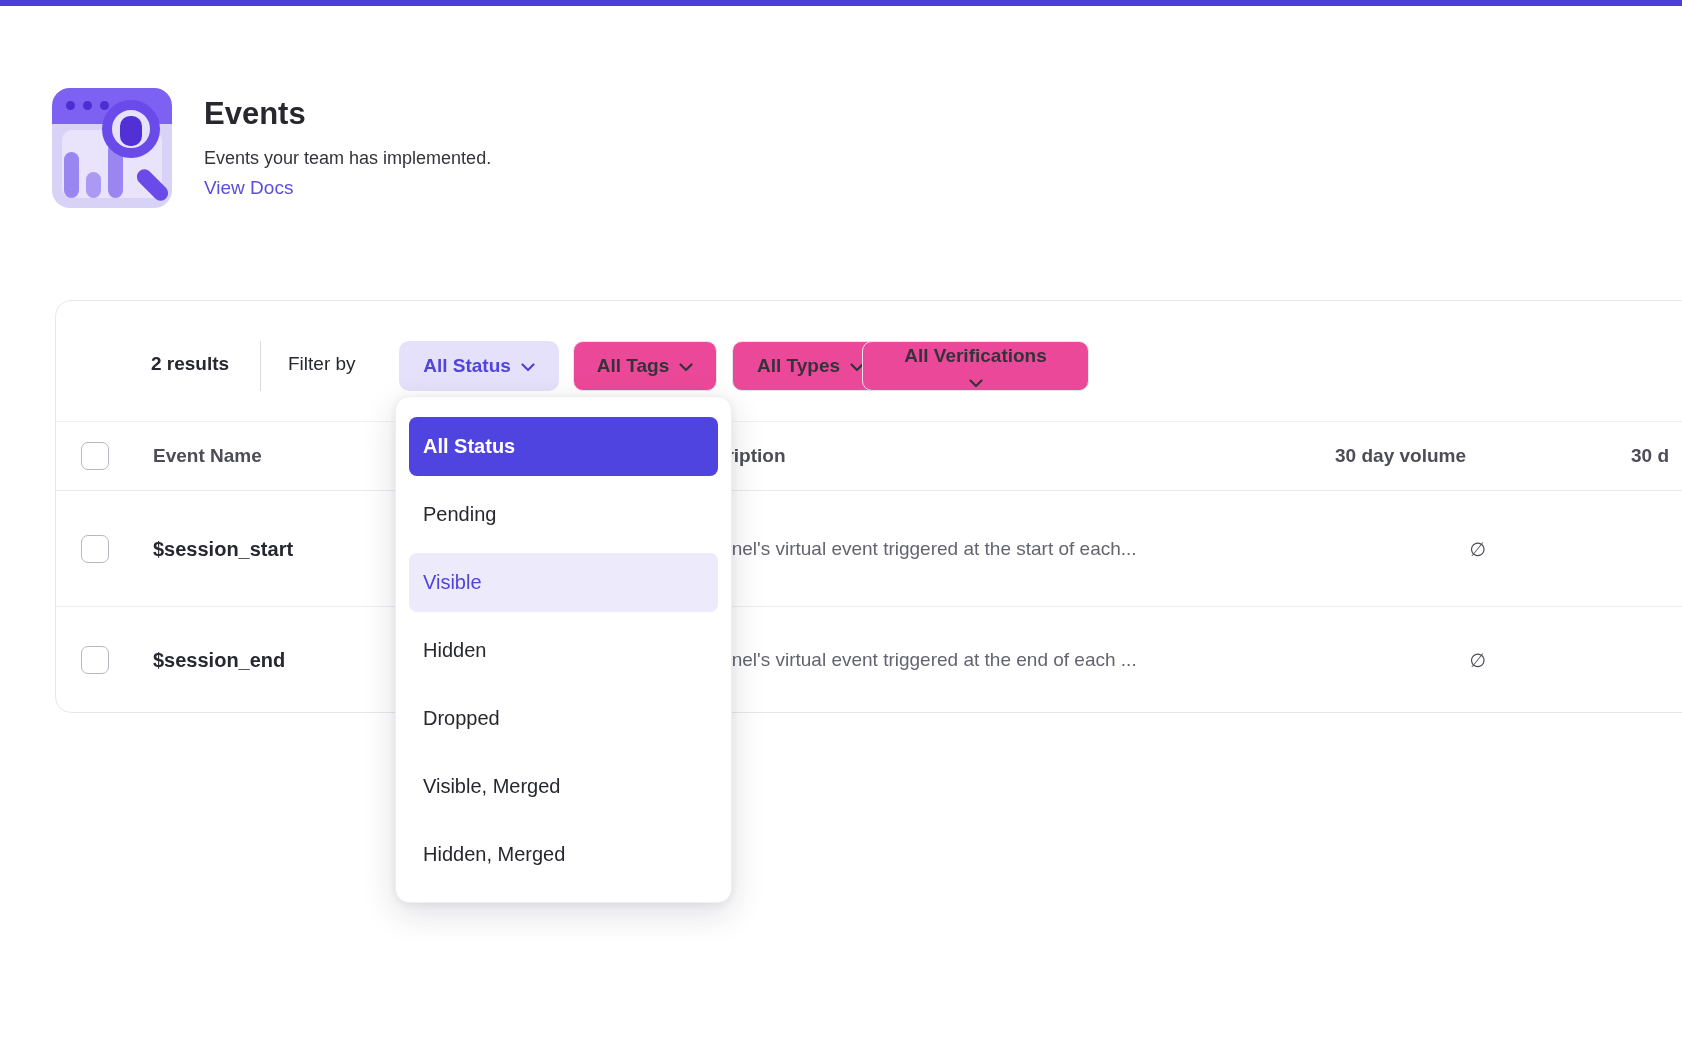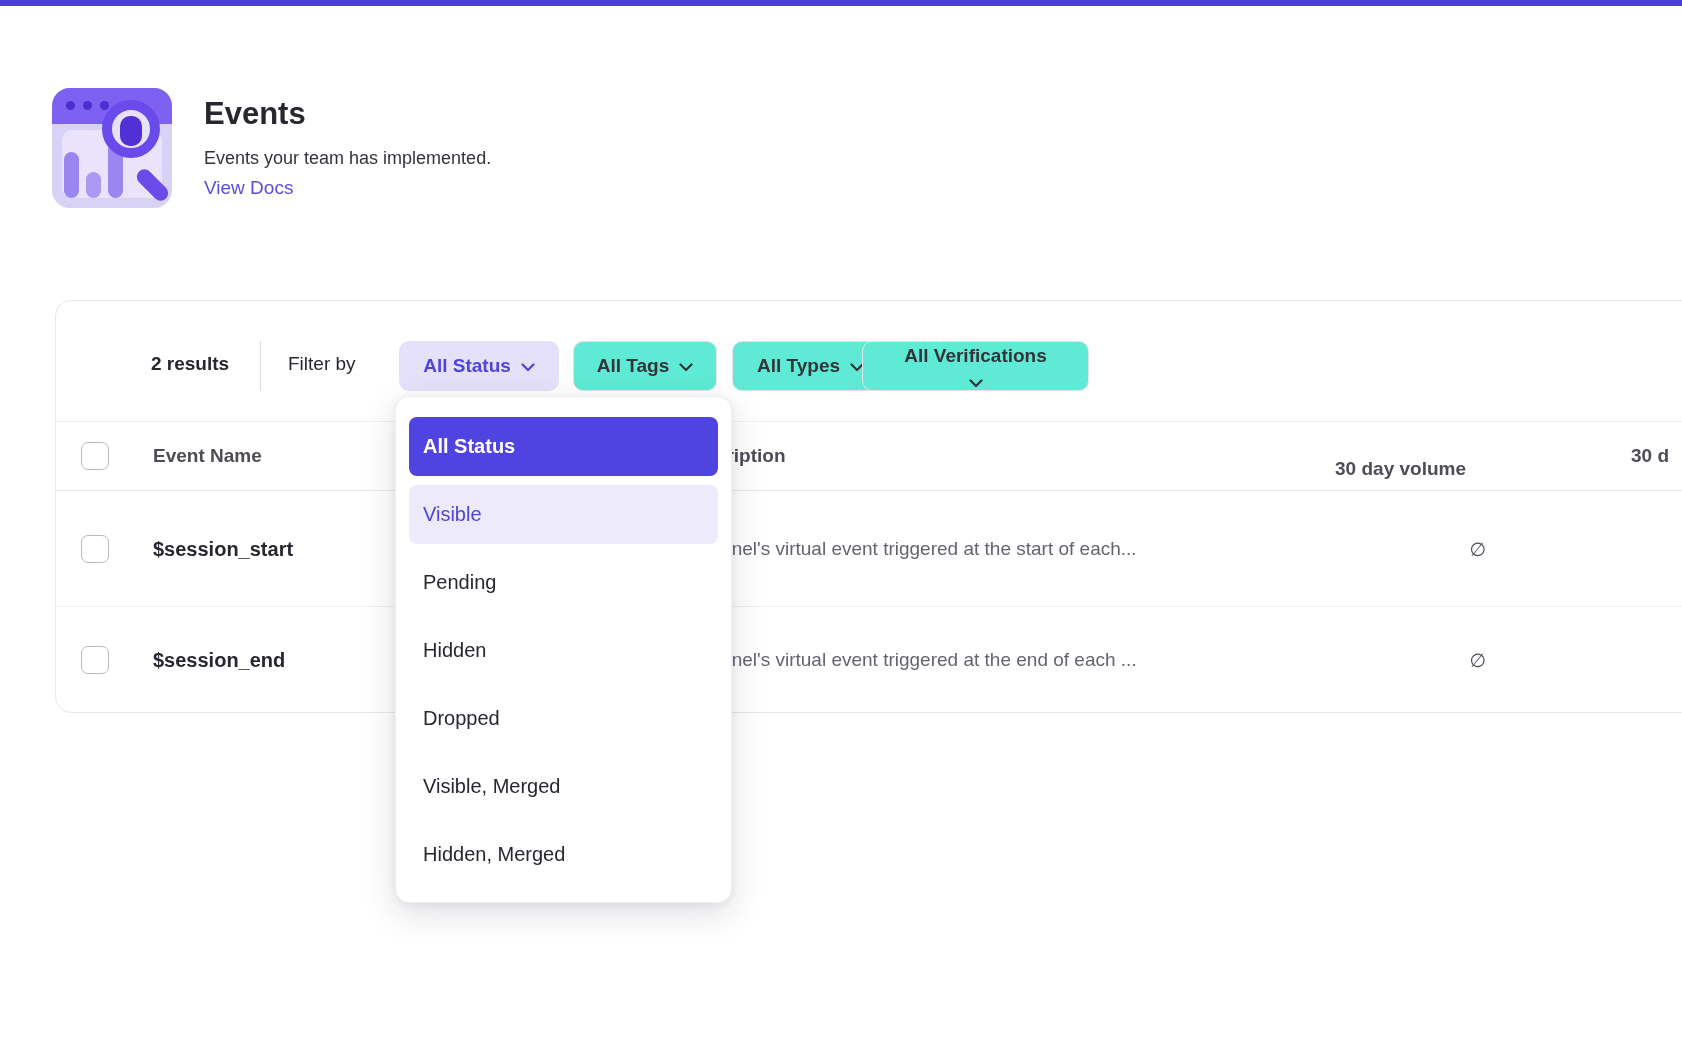--- a/index.html
+++ b/index.html
@@ -39,42 +39,42 @@
            border:1px solid #e7e7eb; border-radius:16px; background:#fff; }
 
   .results-count { position:absolute; left:95px; top:52px; font-size:19px; font-weight:600; color:#27282f; }
   .vdivider { position:absolute; left:204px; top:40px; width:1px; height:50px; background:#dcdce1; }
   .filter-by { position:absolute; left:232px; top:52px; font-size:19px; font-weight:500; color:#27282f;text-align:center; }
 
   .pill { position:absolute; top:40px; height:50px; display:flex; align-items:center;
           justify-content:center; gap:10px; border-radius:10px; font-size:19px; font-weight:600;
           cursor:pointer; }
   .pill-active { background:#e5e1fa; color:#5144dc; }
-  .pill-default { background:#5eead4; border:1px solid #e4e4e8; color:#33343b; }
+  .pill-default { background:#ec4899; border:1px solid #e4e4e8; color:#33343b; }
   .pill.p-status { left:343px; width:160px; }
   .pill.p-tags { left:517px; width:144px; }
   .pill.p-types { left:676px; width:157px; }
   .pill.p-verif { left:806px; width:227px;flex-direction:column; }
   .chev { display:inline-flex; margin-top:2px; }
 
   
   .thead { position:absolute; left:0; top:120px; width:100%; height:70px;
            border-top:1px solid #f1f1f4; border-bottom:1px solid #e9e9ed; }
   .trow { position:absolute; left:0; width:100%; cursor:pointer; }
   .trow.r1 { top:190px; height:116px; border-bottom:1px solid #ededf0; }
   .trow.r2 { top:306px; height:106px; }
   .cell { position:absolute; top:50%; transform:translateY(-50%); white-space:nowrap; }
   .checkbox { position:absolute; left:25px; top:50%; transform:translateY(-50%);
               width:28px; height:28px; border:1.5px solid #b7b8c0; border-radius:7px;
               background:#fff; cursor:pointer; }
   .col-name { left:97px; font-size:20px; font-weight:600; color:#27282f; }
   .col-desc { left:625px; font-size:19px; color:#63646f; }
   .col-vol { left:1100px; width:330px; text-align:right; font-size:19px; color:#4c4d56; }
   .th { font-size:19px; font-weight:600; color:#4c4d56; }
-  .th.col-vol { width:310px;margin-top:13px; }
+  .th.col-vol { width:310px; }
   .col-next { left:1575px; font-size:19px; font-weight:600; color:#4c4d56; }
 
   
   .dropdown { position:absolute; left:395px; top:396px; width:337px; height:507px;
               background:#fff; border:1px solid #eeeef2; border-radius:14px; z-index:20;
               box-shadow:0 10px 34px rgba(25,25,60,0.14), 0 2px 8px rgba(25,25,60,0.06);
               padding:20px 13px 19px 13px; display:flex; flex-direction:column; gap:9px; }
   .dd-item { height:59px; flex:0 0 59px; border-radius:8px; display:flex; align-items:center;
              padding-left:14px; font-size:20px; font-weight:500; color:#27282f; cursor:pointer; }
   .dd-selected { background:#5044e1; color:#ffffff; font-weight:600; }
@@ -163,21 +163,21 @@
     <div class="trow r2">
       <div class="checkbox"></div>
       <div class="cell col-name">$session_end</div>
       <div class="cell col-desc">Mixpanel's virtual event triggered at the end of each ...</div>
       <div class="cell col-vol">∅</div>
     </div>
   </div>
 
   <div class="dropdown">
     <div class="dd-item dd-selected">All Status</div>
+    <div class="dd-item">Pending</div>
     <div class="dd-item dd-highlight">Visible</div>
-    <div class="dd-item">Pending</div>
     <div class="dd-item">Hidden</div>
     <div class="dd-item">Dropped</div>
     <div class="dd-item">Visible, Merged</div>
     <div class="dd-item">Hidden, Merged</div>
   </div>
 
 </div>
 
 </body></html>

